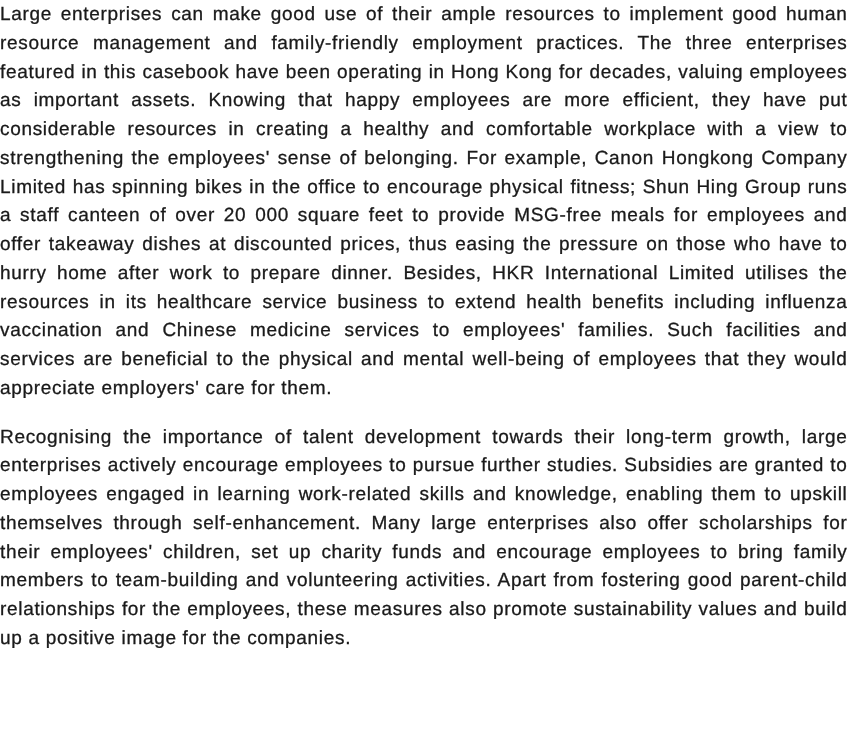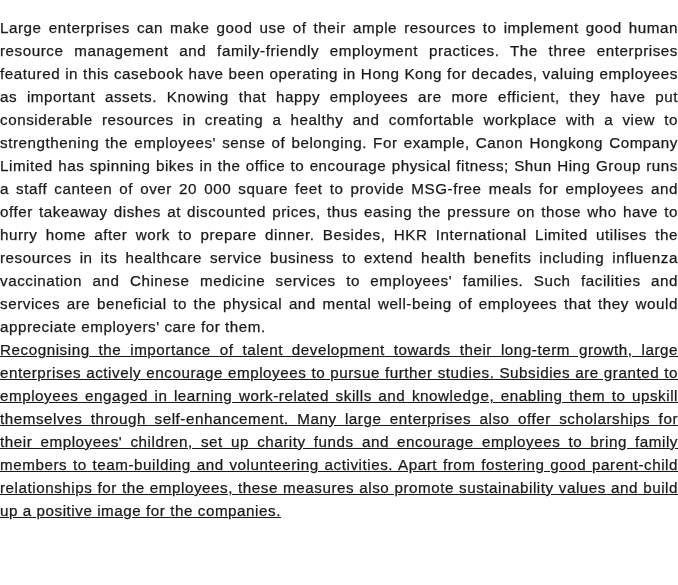--- a/index.html
+++ b/index.html
@@ -9,40 +9,39 @@
   }
   body {
     width: 678px;
     height: 585px;
     overflow: hidden;
     position: relative;
   }
   .doc {
     position: absolute;
     left: 0;
-    top: 16px;
+    top: 0;
     width: 678px;
     color: #1a1a1a;
     font-family: "Liberation Sans", sans-serif;
     font-size: 15.2px;
     line-height: 23px;
     letter-spacing: 0.55px;
     -webkit-text-stroke: 0.25px #1a1a1a;
   }
   .doc p {
     margin: 0;
     text-align: justify;
     text-align-last: left;
   }
   .doc p.p1 {
     padding-top: 0px;
   }
   .doc p.p2 {
-    margin-top: 0;
-    text-decoration: underline;
+    margin-top: 16px;
   }
 </style>
 </head>
 <body>
 
 <div class="doc">
   <p class="p1">Large enterprises can make good use of their ample resources to implement good human resource management and family-friendly employment practices.  The three enterprises featured in this casebook have been operating in Hong Kong for decades, valuing employees as important assets.  Knowing that happy employees are more efficient, they have put considerable resources in creating a healthy and comfortable workplace with a view to strengthening the employees' sense of belonging.  For example, Canon Hongkong Company Limited has spinning bikes in the office to encourage physical fitness; Shun Hing Group runs a staff canteen of over 20 000 square feet to provide MSG-free meals for employees and offer takeaway dishes at discounted prices, thus easing the pressure on those who have to hurry home after work to prepare dinner.  Besides, HKR International Limited utilises the resources in its healthcare service business to extend health benefits including influenza vaccination and Chinese medicine services to employees' families.  Such facilities and services are beneficial to the physical and mental well-being of employees that they would appreciate employers' care for them.</p>
   <p class="p2">Recognising the importance of talent development towards their long-term growth, large enterprises actively encourage employees to pursue further studies. Subsidies are granted to employees engaged in learning work-related skills and knowledge, enabling them to upskill themselves through self-enhancement.  Many large enterprises also offer scholarships for their employees' children, set up charity funds and encourage employees to bring family members to team-building and volunteering activities.  Apart from fostering good parent-child relationships for the employees, these measures also promote sustainability values and build up a positive image for the companies.</p>
 </div>
 

